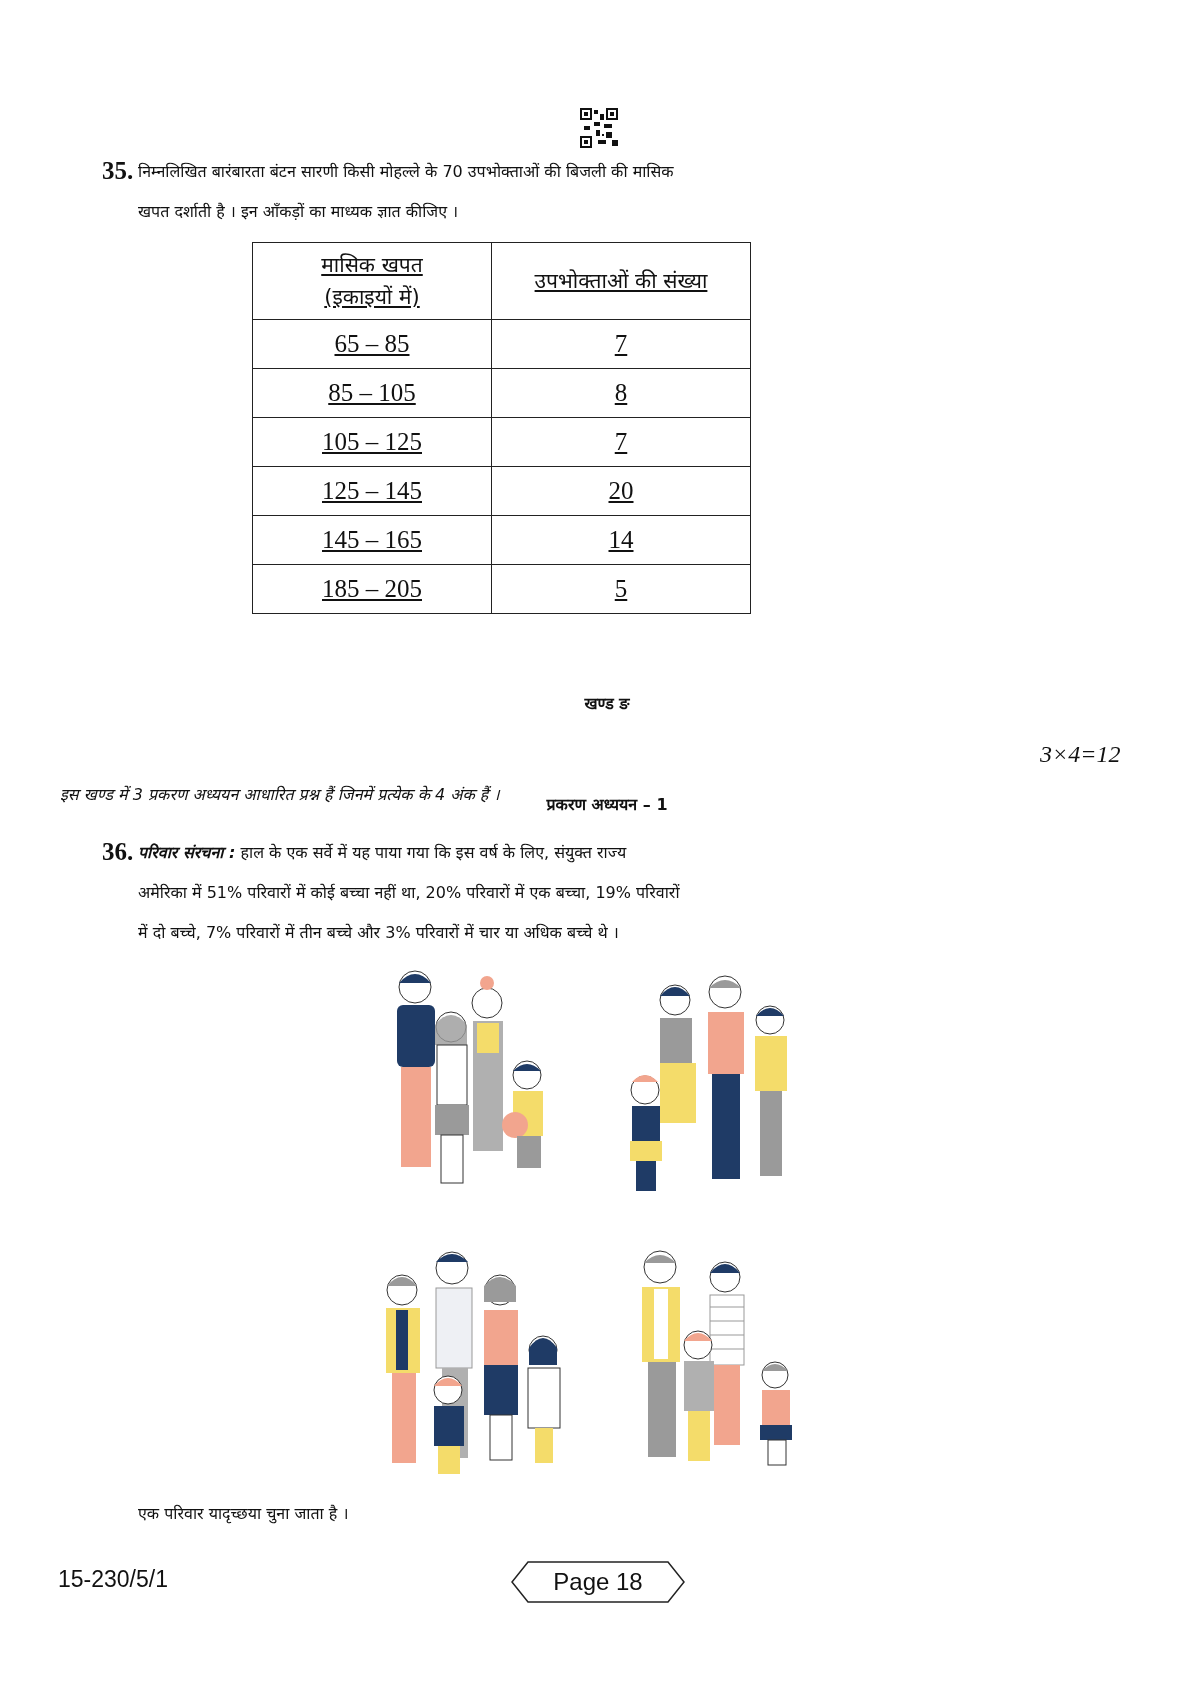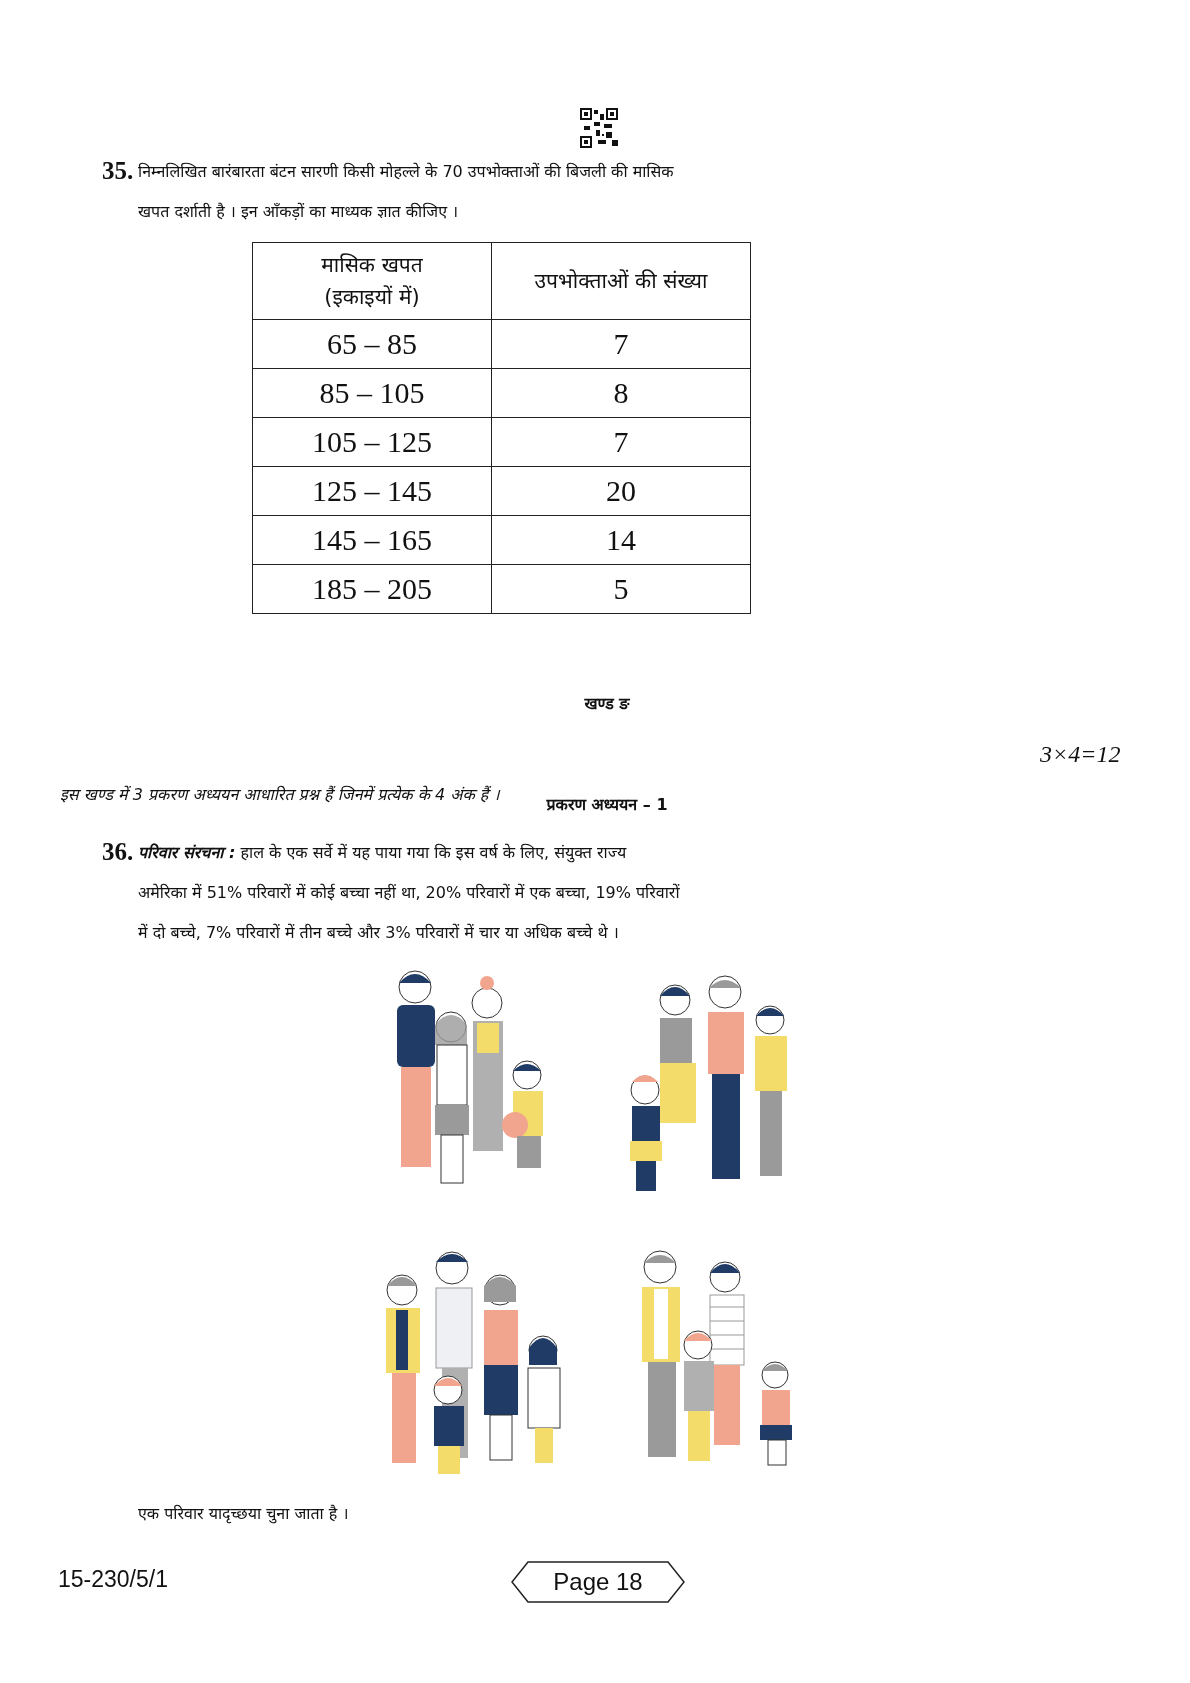--- a/index.html
+++ b/index.html
@@ -2,23 +2,23 @@
 <html><head>
 <meta charset="utf-8">
 <style>
   html, body { margin:0; padding:0; background:#fff; }
   body { width:1190px; height:1683px; position:relative; overflow:hidden;
          font-family:"DejaVu Serif","Liberation Serif",serif; color:#111; }
   .abs { position:absolute; }
   .qr { left:580px; top:108px; width:38px; height:40px; }
   .qnum { font-family:"Liberation Serif",serif; font-weight:bold; font-size:25px;margin-left:44px; }
   .para { font-family:"DejaVu Sans",sans-serif; font-size:16px; line-height:40px; }
-  table.freq { position:absolute; left:252px; top:242px; border-collapse:collapse; }
+  table.freq { position:absolute; left:252px; top:242px; border-collapse:collapse;text-decoration:underline; }
   table.freq td, table.freq th { border:1.5px solid #222; text-align:center;
-     font-family:"Liberation Serif",serif; font-size:30px; font-weight:normal; padding:0; }
+     font-family:"Liberation Serif",serif; font-size:25px; font-weight:normal; padding:0; }
   table.freq th { height:76px; font-family:"DejaVu Sans",sans-serif; font-size:21px; line-height:32px; }
   table.freq td { height:48px; }
   .col1 { width:238px; } .col2 { width:258px; }
   .center { left:12px; width:1190px; text-align:center; }
   .bold { font-weight:bold; }
   .ital { font-style:italic;margin-top:40px; }
   .marks { font-family:"Liberation Serif",serif; font-style:italic; font-size:24px; }
   .footer-code { font-family:"Liberation Sans",sans-serif; font-size:23px; }
   .page-badge { left:510px; top:1560px; width:176px; height:44px; }
   .page-badge span { position:absolute; left:0; top:0; width:176px; height:44px; line-height:44px;

